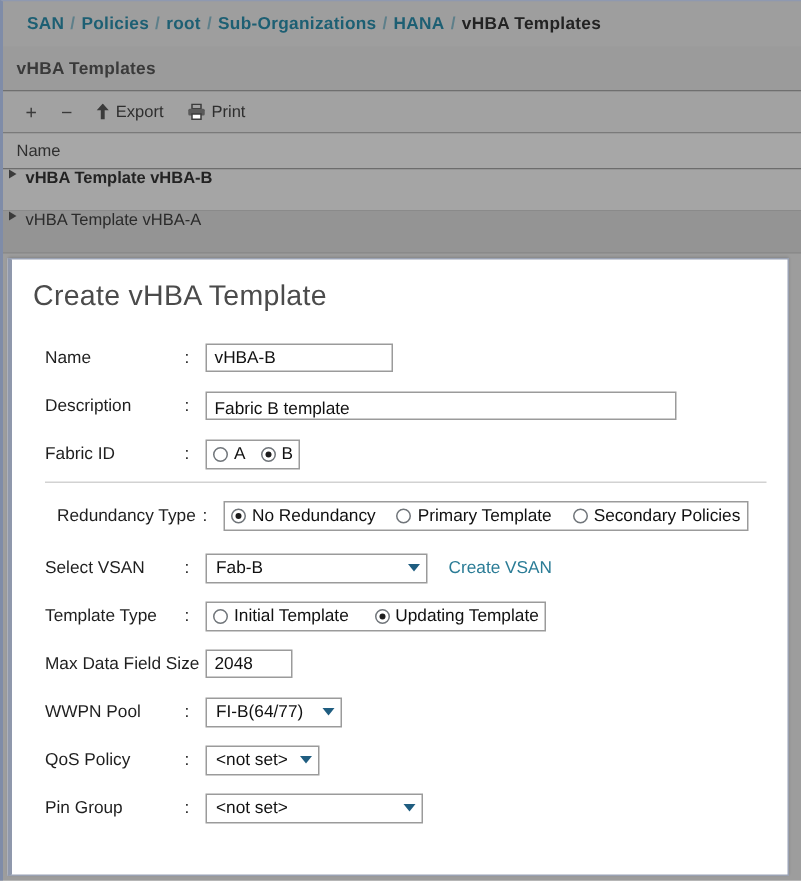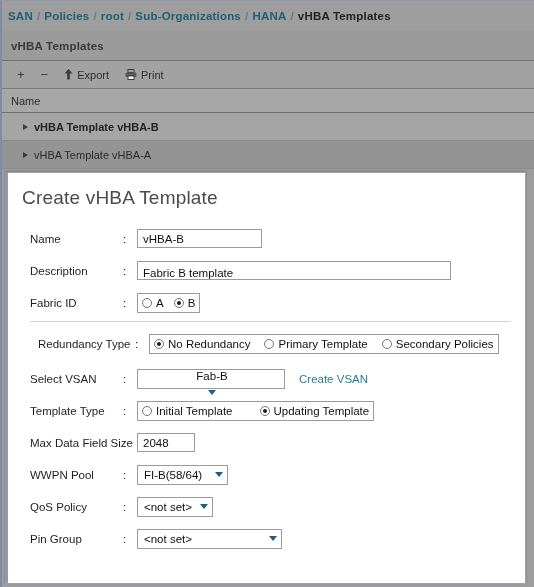--- a/index.html
+++ b/index.html
@@ -25,21 +25,21 @@
     border-left: 2px solid #7f8ca8;
     border-top: 1px solid #8f99b0;
     box-sizing: border-box;
   }
 
   
   #breadcrumb-bar {
     height: 30px;
     display: flex;
     align-items: center;
-    padding-left: 6px;
+    padding-left: 16px;
     background: #9e9e9e;
     font-size: 11.5px;
     font-weight: bold;
     letter-spacing: .2px;
   }
   .crumb-link {
     color: #1d5f73;
     white-space: nowrap;
   }
   .crumb-current {
@@ -101,22 +101,21 @@
     background: #a7a7a7;
     border-bottom: 1px solid #6d6d6d;
     font-size: 11px;
     color: #2f2f2f;
   }
 
   
   .table-row {
     height: 27px;
     display: flex;
-    align-items: center;
-    padding-left: 21px;
+    padding-left: 4px;
     font-size: 11px;
     border-bottom: 1px solid #8a8a8a;
     gap: 6px;
   }
   .table-row.row-first {
     background: #a5a5a5;
     font-weight: bold;
     color: #232323;
   }
   .table-row.row-selected {
@@ -247,21 +246,21 @@
     background: #fff;
     display: inline-flex;
     align-items: center;
     justify-content: space-between;
     padding: 0 4px 0 6px;
     font-size: 11.5px;
     color: #111;
     box-sizing: border-box;
     gap: 8px;
   }
-  .sel-vsan  { width: 148px; flex-direction: column; }
+  .sel-vsan  { width: 148px; }
   .sel-wwpn  { width: 91px; }
   .sel-qos   { width: 76px; }
   .sel-pin   { width: 145px; }
   .caret {
     width: 0; height: 0;
     border-left: 4px solid transparent;
     border-right: 4px solid transparent;
     border-top: 5px solid #1f5d80;
     flex: none;
   }
@@ -401,21 +400,21 @@
       <div class="select-box sel-vsan">
         <span>Fab-B</span>
         <span class="caret"></span>
       </div>
       <span class="link-text">Create VSAN</span>
     </div>
 
     <div class="form-row">
       <span class="f-label">Template Type</span>
       <span class="f-colon">:</span>
-      <div class="radio-group" style="gap:27px;">
+      <div class="radio-group" style="gap:17px;">
         <label class="radio-opt">
           <span class="radio-dot"></span>
           <span>Initial Template</span>
         </label>
         <label class="radio-opt">
           <span class="radio-dot checked"></span>
           <span>Updating Template</span>
         </label>
       </div>
     </div>
@@ -425,21 +424,21 @@
       <span class="f-colon">:</span>
       <div class="txt-input w-mdfs">
         <span>2048</span>
       </div>
     </div>
 
     <div class="form-row">
       <span class="f-label">WWPN Pool</span>
       <span class="f-colon">:</span>
       <div class="select-box sel-wwpn">
-        <span>FI-B(58/64)</span>
+        <span>FI-B(64/77)</span>
         <span class="caret"></span>
       </div>
     </div>
 
     <div class="form-row">
       <span class="f-label">QoS Policy</span>
       <span class="f-colon">:</span>
       <div class="select-box sel-qos">
         <span>&lt;not set&gt;</span>
         <span class="caret"></span>

